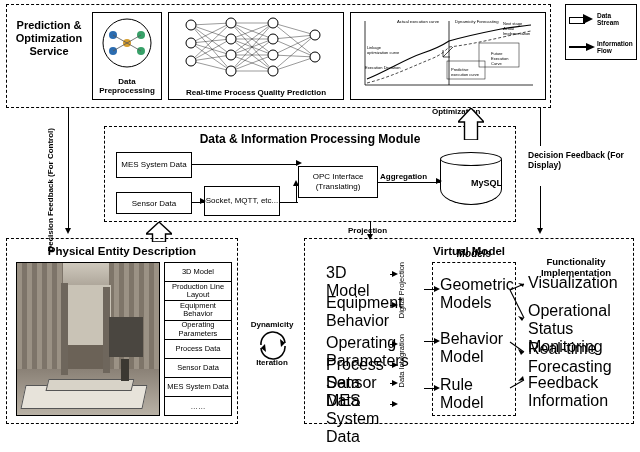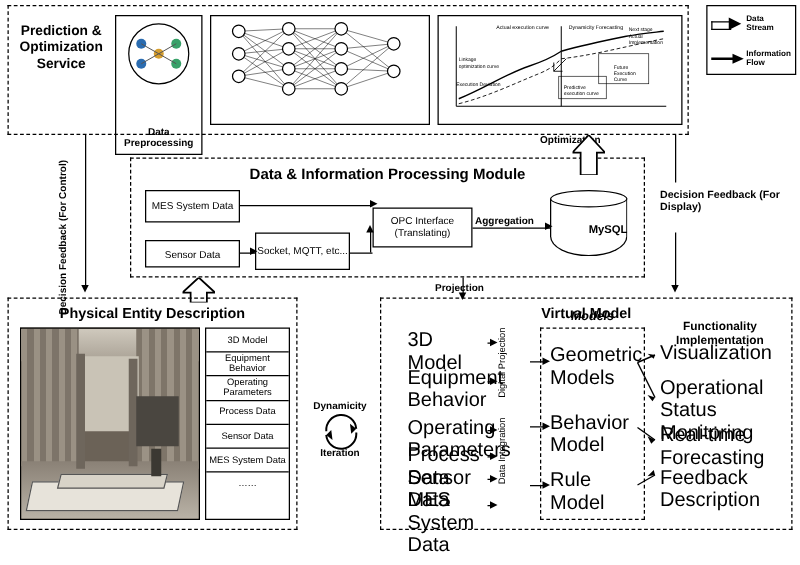--- a/index.html
+++ b/index.html
@@ -39,21 +39,21 @@
     content:"";position:absolute;left:0;top:3px;width:18px;height:2px;background:#000;
   }
   .arrow-solid:after{
     content:"";position:absolute;left:17px;top:0;width:0;height:0;
     border-left:9px solid #000;border-top:4px solid transparent;border-bottom:4px solid transparent;
   }
 
   
   #pos-box{left:6px;top:4px;width:545px;height:104px;}
   #pos-title{left:10px;top:8px;width:78px;height:60px;font-size:11px;font-weight:bold;line-height:13px;}
-  #prep-box{left:92px;top:12px;width:70px;height:112px;}
+  #prep-box{left:92px;top:12px;width:70px;height:88px;}
   #prep-label{position:absolute;left:0;bottom:4px;width:100%;text-align:center;font-size:8px;font-weight:bold;line-height:9px;}
   #nn-box{left:168px;top:12px;width:176px;height:88px;}
   #nn-label{position:absolute;left:0;bottom:2px;width:100%;text-align:center;font-size:8px;font-weight:bold;}
   #chart-box{left:350px;top:12px;width:196px;height:88px;}
 
   
   #dipm{left:104px;top:126px;width:412px;height:96px;}
   #dipm-title{left:110px;top:130px;width:400px;height:18px;font-size:12px;font-weight:bold;}
   #mes-sys{left:116px;top:152px;width:76px;height:26px;font-size:8px;line-height:9.5px;}
   #sensor{left:116px;top:192px;width:76px;height:22px;font-size:8px;}
@@ -184,20 +184,21 @@
         <circle cx="62" cy="42" r="5"></circle>
         <circle cx="62" cy="58" r="5"></circle>
       <circle cx="104" cy="10" r="5"></circle>
         <circle cx="104" cy="26" r="5"></circle>
         <circle cx="104" cy="42" r="5"></circle>
         <circle cx="104" cy="58" r="5"></circle>
       <circle cx="146" cy="22" r="5"></circle>
         <circle cx="146" cy="44" r="5"></circle>
     </g>
   </svg>
+  <div id="nn-label">Real-time Process Quality Prediction</div>
 </div>
 
 <div id="chart-box" class="abs solid">
   <svg width="192" height="84" viewBox="0 0 192 84">
     <rect x="2" y="2" width="188" height="80" fill="#fff"></rect>
     <line x1="14" y1="72" x2="182" y2="72" stroke="#000" stroke-width="0.8"></line>
     <line x1="14" y1="72" x2="14" y2="8" stroke="#000" stroke-width="0.8"></line>
     <line x1="98" y1="72" x2="98" y2="8" stroke="#000" stroke-width="0.8"></line>
     <path d="M16 66 C36 58 54 46 72 40 C84 36 92 32 98 28" stroke="#000" fill="none" stroke-width="1.1"></path>
     <path d="M16 70 C40 64 60 54 80 46 C90 42 94 38 98 34" stroke="#000" fill="none" stroke-width="0.7" stroke-dasharray="3,2"></path>
@@ -288,20 +289,21 @@
   <div class="ph-pil" style="left:44px;top:20px;height:92px;"></div>
   <div class="ph-pil" style="left:86px;top:24px;height:86px;"></div>
   <div class="ph-mach"></div>
   <div class="ph-belt"></div>
   <div style="position:absolute;left:30px;bottom:24px;width:84px;height:10px;background:#d8d3c8;border:1px solid #555;transform:skewX(-14deg);"></div>
   <div style="position:absolute;left:104px;top:96px;width:8px;height:22px;background:#3b3832;"></div>
 </div>
 
 <div id="attr-list" class="abs thin">
   <div class="it">3D Model</div>
+  <div class="it">Production Line Layout</div>
   <div class="it">Equipment Behavior</div>
   <div class="it">Operating Parameters</div>
   <div class="it">Process Data</div>
   <div class="it">Sensor Data</div>
   <div class="it">MES System Data</div>
   <div class="it">……</div>
 </div>
 
 <div id="cmp" class="abs">Dynamicity</div>
 <div id="itr" class="abs">Iteration</div>
@@ -334,21 +336,21 @@
 <div id="models-box" class="abs"></div>
 <div id="models-lbl" class="abs">Models</div>
 <div id="geo" class="cell abs">Geometric Models</div>
 <div id="beh" class="cell abs">Behavior Model</div>
 <div id="rule" class="cell abs">Rule Model</div>
 
 <div id="func-lbl" class="abs">Functionality Implementation</div>
 <div id="vis" class="cell abs">Visualization</div>
 <div id="osm" class="cell abs">Operational Status Monitoring</div>
 <div id="rtf" class="cell abs">Real-time Forecasting</div>
-<div id="fbo" class="cell abs">Feedback Description</div>
+<div id="fbo" class="cell abs">Feedback Information</div>
 
 <div class="ln abs" style="left:390px;top:274px;width:4px;height:1.2px;"></div>
 <div class="ar-rt abs" style="left:392px;top:270.5px;"></div>
 <div class="ln abs" style="left:390px;top:305px;width:4px;height:1.2px;"></div>
 <div class="ar-rt abs" style="left:392px;top:301.5px;"></div>
 
 <div class="ln abs" style="left:390px;top:344px;width:4px;height:1.2px;"></div>
 <div class="ar-rt abs" style="left:392px;top:340.5px;"></div>
 <div class="ln abs" style="left:390px;top:365px;width:4px;height:1.2px;"></div>
 <div class="ar-rt abs" style="left:392px;top:361.5px;"></div>

